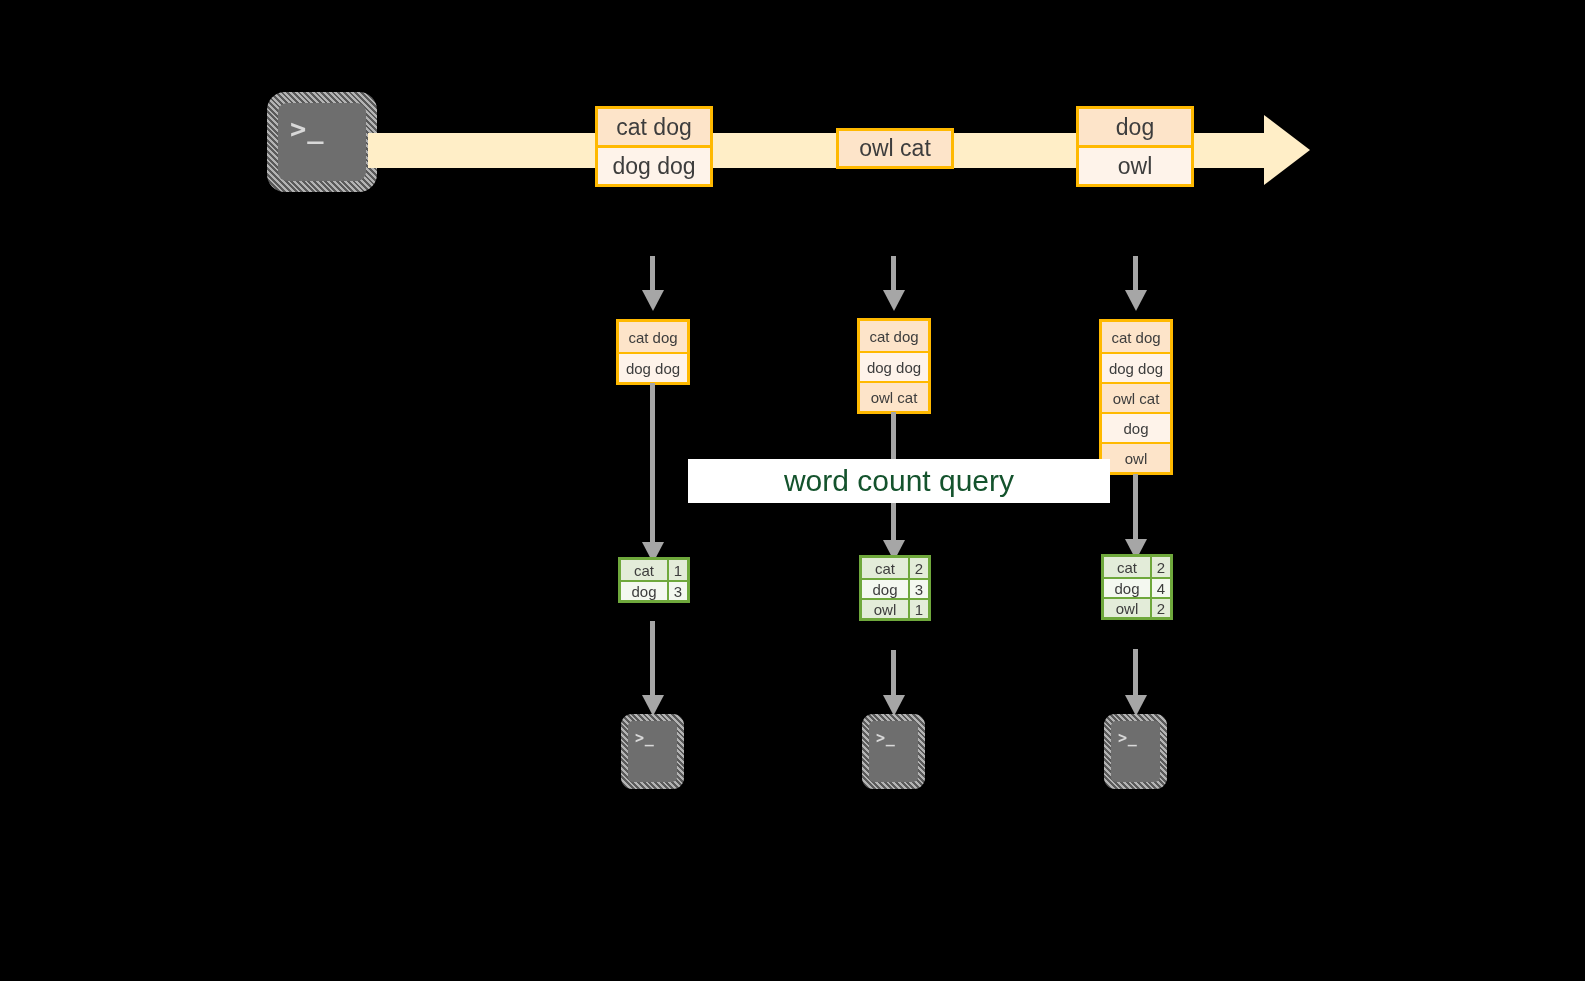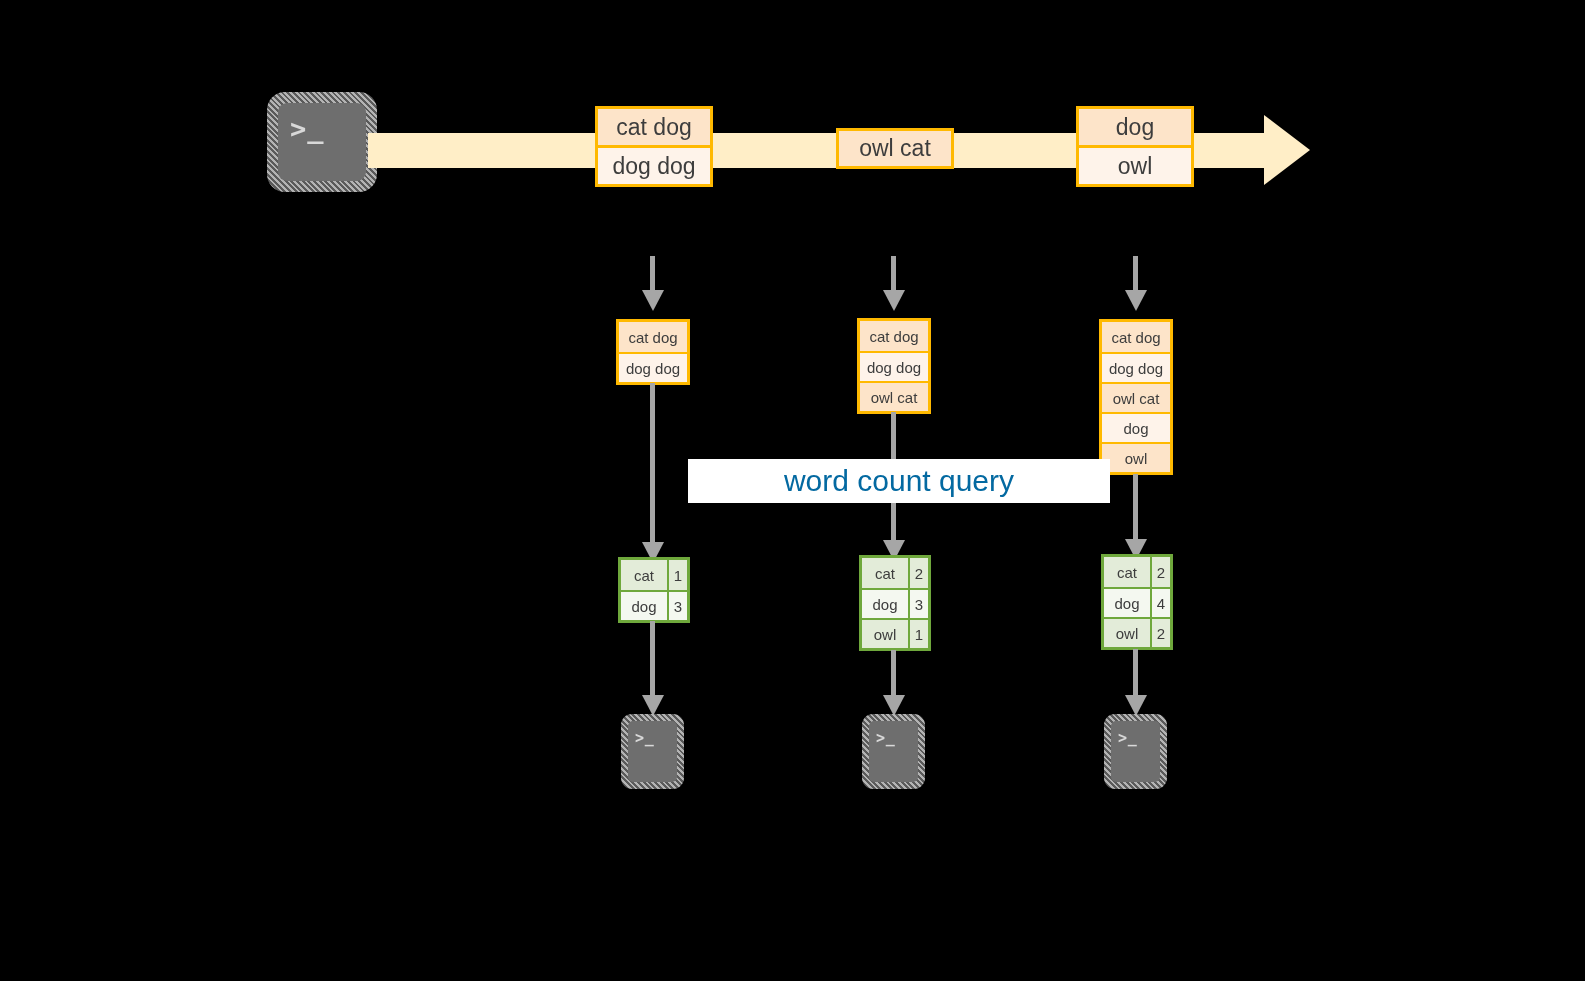--- a/index.html
+++ b/index.html
@@ -113,21 +113,21 @@
 
   
   .res {
     position: absolute;
     border: 3px solid #6fa83c;
     background: #f1f6ec;
     display: flex;
     flex-direction: column;
   }
   .res .row {
-    height: 30px;
+    height: 20px;
     display: flex;
   }
   .res .row + .row { border-top: 2px solid #6fa83c; }
   .res .k, .res .v {
     display: flex;
     align-items: center;
     justify-content: center;
     font-size: 15px;
     color: #3d3d3d;
     white-space: nowrap;
@@ -156,21 +156,21 @@
     border-top: 21px solid #a6a6a6;
   }
 
   
   .query-label {
     position: absolute;
     background: #ffffff;
     display: flex;
     align-items: center;
     justify-content: center;
-    color: #0369a1;
+    color: #14532d;
     font-size: 30px;
     white-space: nowrap;
   }
 </style>
 </head>
 <body>
 
 <div id="stage">
 
   <div class="terminal big" style="left:267px; top:92px;">

